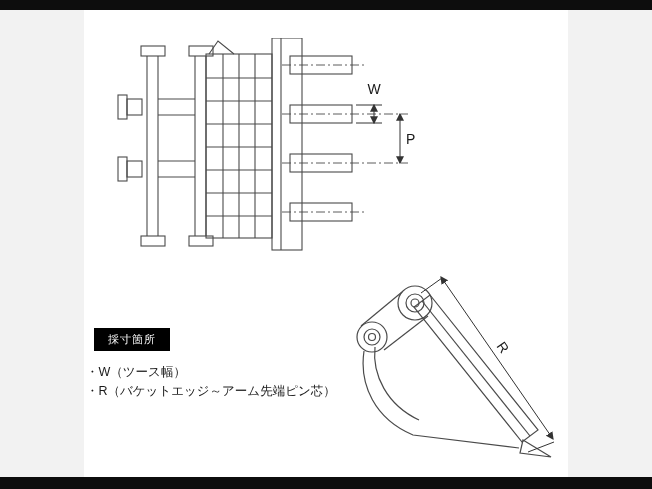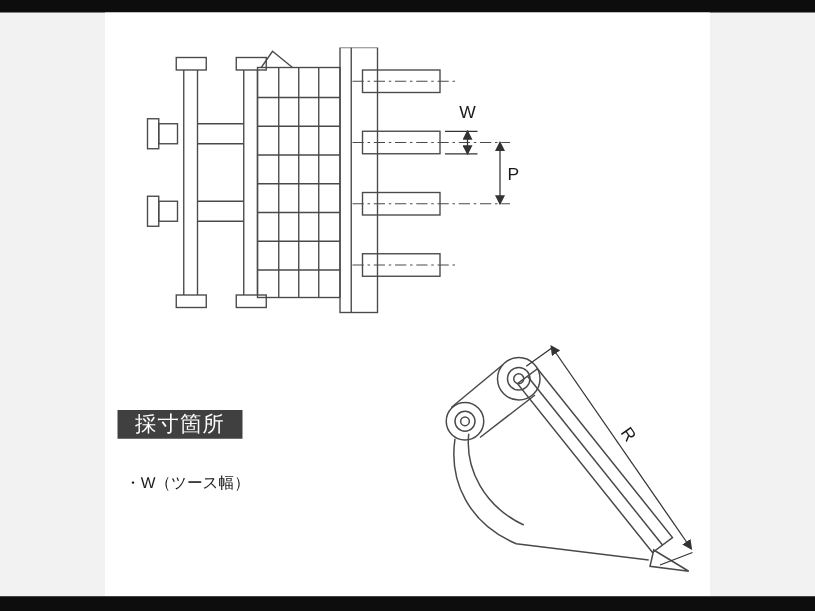--- a/index.html
+++ b/index.html
@@ -12,30 +12,30 @@
   .frame-bar{position:absolute;left:0;width:652px;background:#0d0d0d;}
   .frame-bar.top{top:0;height:10px;}
   .frame-bar.bottom{top:477px;height:12px;}
   .panel{
     position:absolute;left:84px;top:10px;width:484px;height:467px;
     background:#ffffff;
   }
   .diag{position:absolute;}
   .measure-label{
     position:absolute;left:94px;top:328px;
-    background:#404040;color:#ffffff;
-    font-size:17px;line-height:17px;
+    background:#000000;color:#ffffff;
+    font-size:11px;line-height:17px;
     padding:3px 14px;letter-spacing:1px;
   }
   .legend{
     position:absolute;left:86px;top:363px;
     font-size:12.5px;line-height:19px;color:#1a1a1a;
     list-style:none;margin:0;padding:0;
   }
-  .legend li{margin:14px;padding:0;white-space:nowrap;}
+  .legend li{margin:0;padding:0;white-space:nowrap;}
   .dim{
     font-size:14px;fill:#1a1a1a;
     font-family:"Liberation Sans","DejaVu Sans",sans-serif;
   }
 </style>
 </head>
 <body>
 
 <div class="page">
 
@@ -165,16 +165,17 @@
       </g>
       <text x="158" y="80" class="dim" transform="rotate(55 158 80)">R</text>
     </svg>
 
   </div>
 
   <div class="measure-label">採寸箇所</div>
 
   <ul class="legend">
     <li>・W（ツース幅）</li>
+    <li>・R（バケットエッジ～アーム先端ピン芯）</li>
   </ul>
 
   <div class="frame-bar bottom"></div>
 </div>
 
 </body></html>

